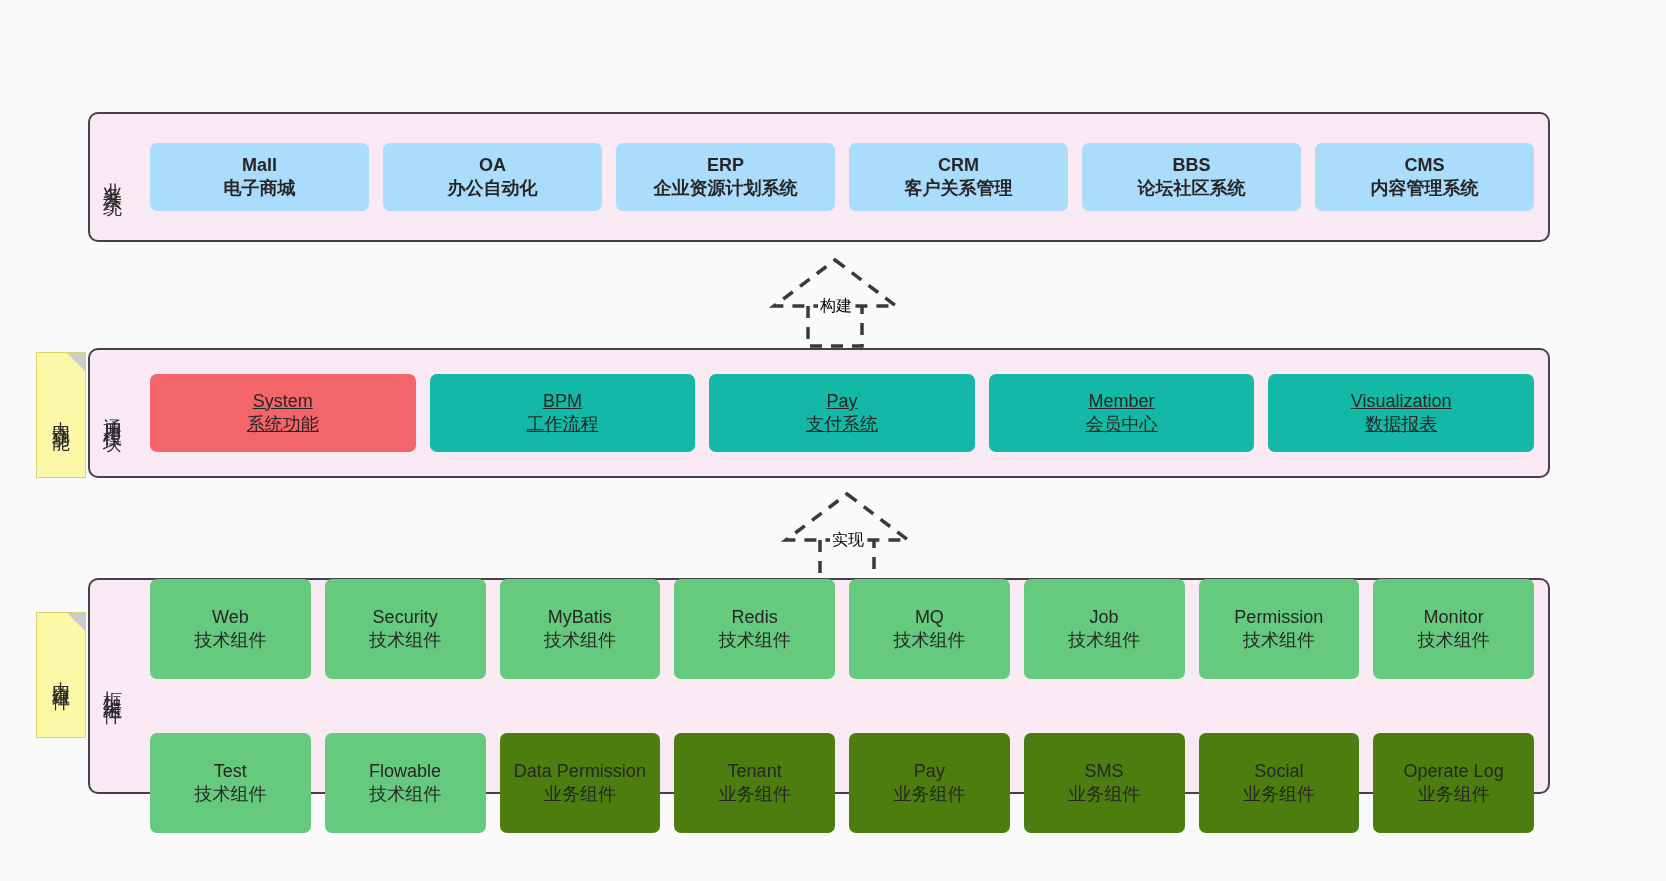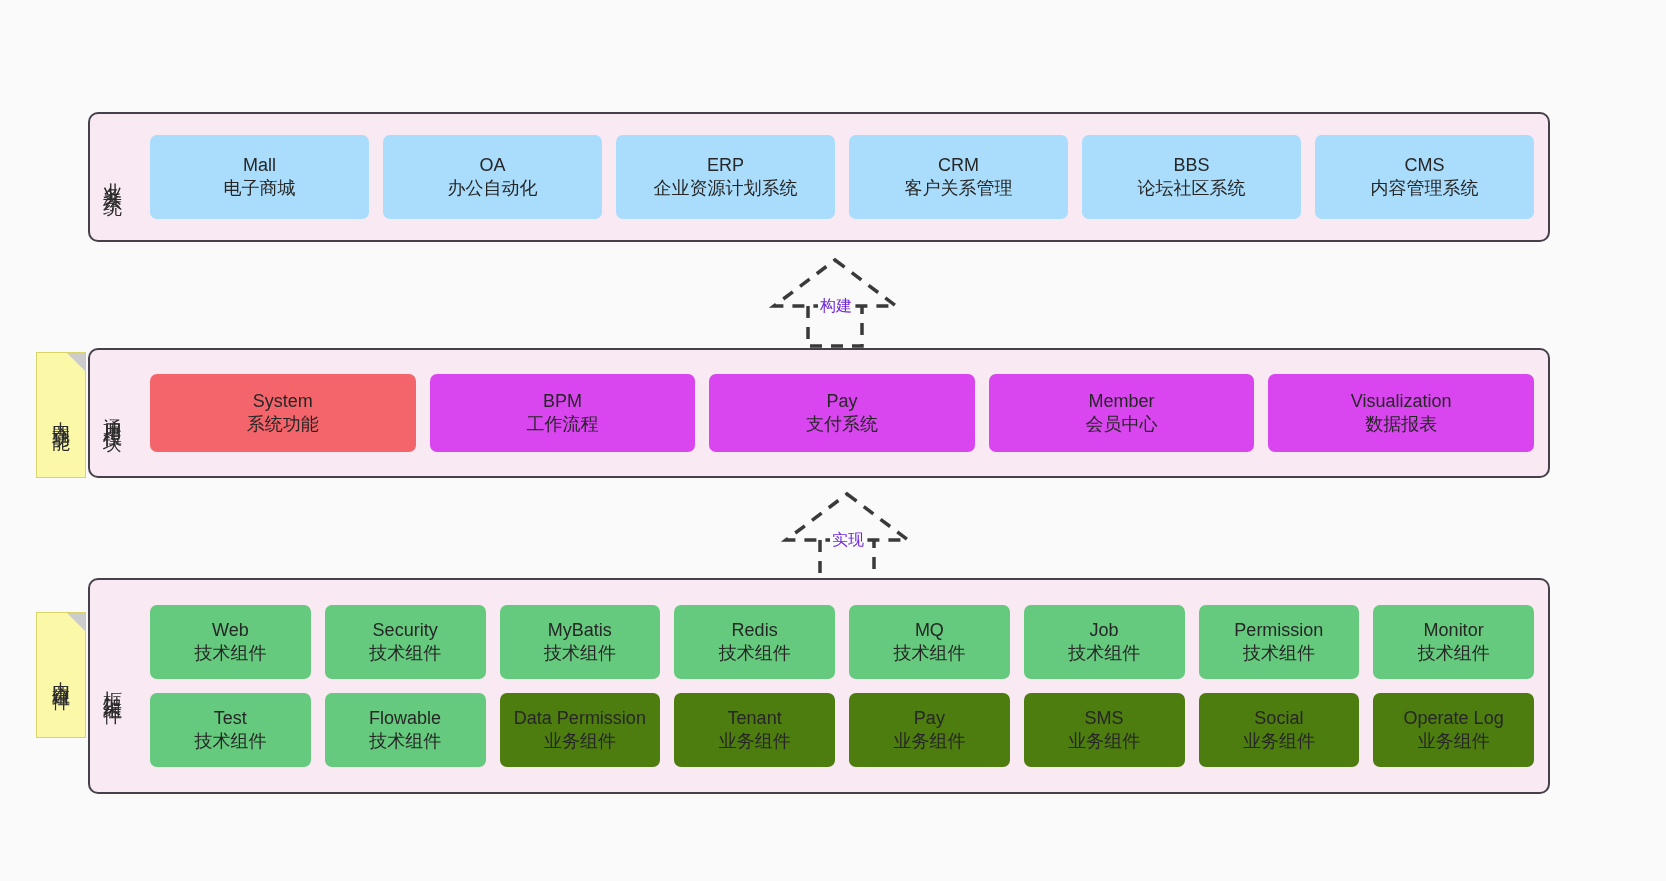--- a/index.html
+++ b/index.html
@@ -68,33 +68,33 @@
     font-size: 18px;
     color: #262626;
     line-height: 1.3;
     padding: 6px 4px;
   }
   .card .t1 { display: block; }
   .card .t2 { display: block; }
 
   .c-blue       { background: #aadcfb; }
   .c-red        { background: #f4656b; }
-  .c-pink       { background: #d946ef; text-align: center; }
+  .c-pink       { background: #14b8a6; text-align: center; }
   .c-green      { background: #65ca7d; }
   .c-greenlight { background: #4d7c0f; }
 
   
   .layer-biz    { left: 88px;  top: 112px; width: 1462px; height: 130px; }
-  .layer-biz .card   { height: 84px; }
+  .layer-biz .card   { height: 68px; font-weight: bold; }
 
   .layer-common { left: 88px;  top: 348px; width: 1462px; height: 130px; }
-  .layer-common .card{ height: 78px; }
+  .layer-common .card{ height: 78px; text-decoration: underline; }
 
   .layer-frame  { left: 88px;  top: 578px; width: 1462px; height: 216px; }
-  .layer-frame .card { height: 74px; }
+  .layer-frame .card { height: 100px; margin-top: 40px; }
 
   
   .note {
     position: absolute;
     width: 50px;
     background: #fbf8a8;
     border: 1px solid #d9d46a;
     display: flex;
     align-items: center;
     justify-content: center;
@@ -117,21 +117,21 @@
   }
   .note-fn  { left: 36px; top: 352px; height: 126px; }
   .note-cmp { left: 36px; top: 612px; height: 126px; }
 
   
   .arrow { position: absolute; }
   .arrow svg { display: block; overflow: visible; }
   .arrow .alabel {
     position: absolute;
     font-size: 16px;
-    color: #6d28d9;
+    color: #000000;
     background: #fafafa;
     padding: 0 2px;
     white-space: nowrap;
     line-height: 1;
     user-select: none;
   }
   .arrow-build   { left: 760px; top: 258px; width: 150px; height: 90px; }
   .arrow-build   .alabel { left: 58px; top: 40px; }
   .arrow-impl    { left: 772px; top: 492px; width: 150px; height: 90px; }
   .arrow-impl    .alabel { left: 58px; top: 40px; }

